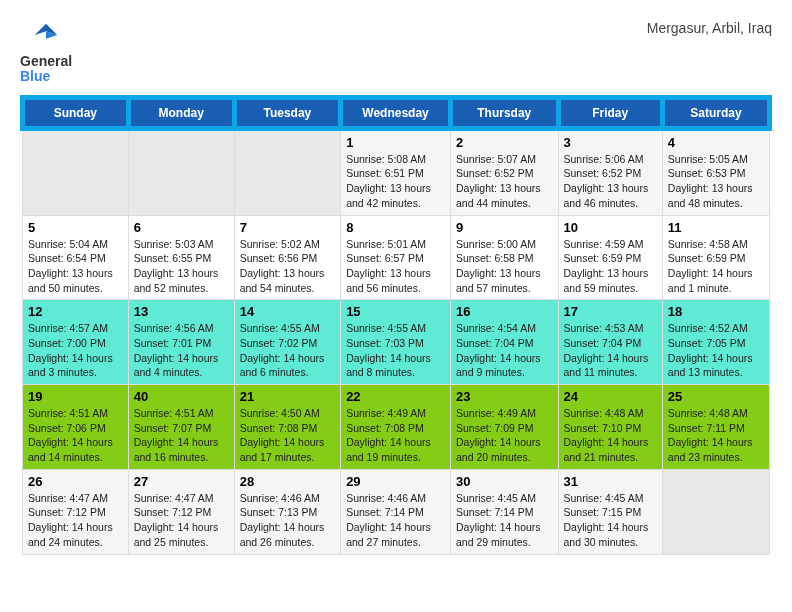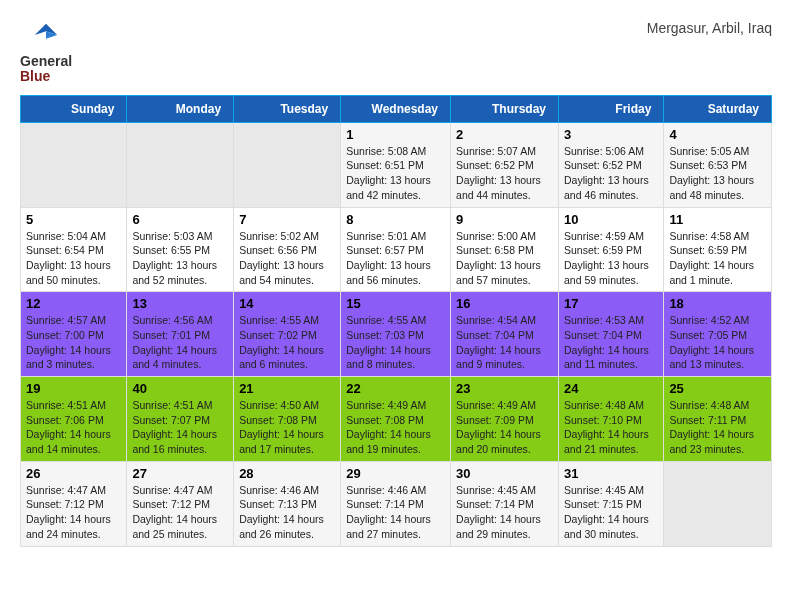--- a/index.html
+++ b/index.html
@@ -23,21 +23,21 @@
       flex-direction: column;
     }
     .logo-text {
       display: flex;
       flex-direction: column;
       font-size: 14px;
       font-weight: bold;
       line-height: 1.1;
     }
     .logo-general { color: #333; }
-    .logo-blue { color: #7f1d1d; }
+    .logo-blue { color: #3b82f6; }
     .logo-icon {
       width: 30px;
       height: 30px;
     }
     .title-block {
       text-align: right;
     }
     .main-title {
       font-size: 32px;
       font-weight: bold;
@@ -49,24 +49,24 @@
     }
     table {
       width: 100%;
       border-collapse: collapse;
       font-size: 11px;
     }
     thead tr th {
       background: #1a5fb4;
       color: #fff;
       padding: 6px 12px;
-      text-align: right;
+      text-align: center;
       font-size: 12px;
       font-weight: bold;
-      border: 1px solid #0ea5e9;
+      border: 5px solid #0ea5e9;
     }
     tbody tr {
       border-bottom: 1px solid #ccc;
     }
     tbody tr:nth-child(odd) {
       background: #f5f5f5;
     }
     tbody tr:nth-child(even) {
       background: #fff;
     }
@@ -167,21 +167,21 @@
         </td>
         <td>
           <span class="day-num">10</span>
           <div class="day-info">Sunrise: 4:59 AM<br>Sunset: 6:59 PM<br>Daylight: 13 hours and 59 minutes.</div>
         </td>
         <td>
           <span class="day-num">11</span>
           <div class="day-info">Sunrise: 4:58 AM<br>Sunset: 6:59 PM<br>Daylight: 14 hours and 1 minute.</div>
         </td>
       </tr>
-      <tr style="background: #8b5cf6;">
+      <tr style="background: #5eead4;">
         <td>
           <span class="day-num">12</span>
           <div class="day-info">Sunrise: 4:57 AM<br>Sunset: 7:00 PM<br>Daylight: 14 hours and 3 minutes.</div>
         </td>
         <td>
           <span class="day-num">13</span>
           <div class="day-info">Sunrise: 4:56 AM<br>Sunset: 7:01 PM<br>Daylight: 14 hours and 4 minutes.</div>
         </td>
         <td>
           <span class="day-num">14</span>

